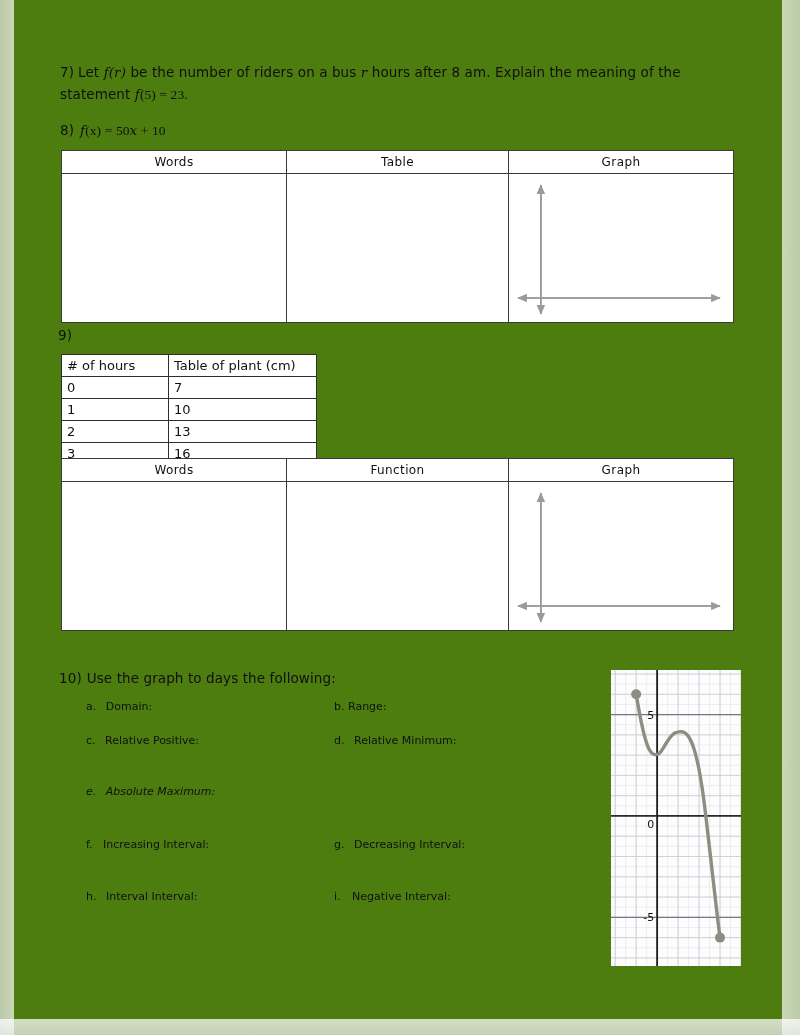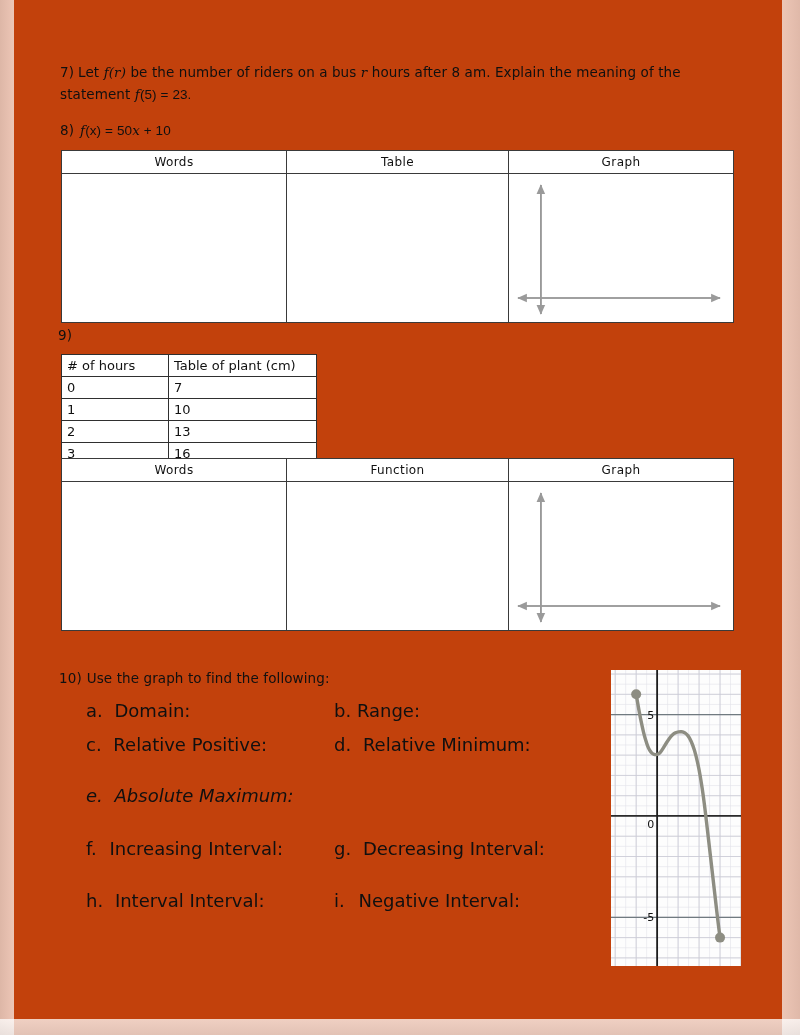--- a/index.html
+++ b/index.html
@@ -13,21 +13,21 @@
     position: relative;
     font-family: "DejaVu Sans", sans-serif;
     color: #101010;
     overflow: hidden;
   }
   .page {
     position: absolute;
     left: 0; top: 0;
     width: 800px;
     height: 1035px;
-    background: #c2410c;
+    background: #4d7c0f;
   }
   
   .scan-edge-left {
     position: absolute; left: 0; top: 0; width: 14px; height: 1035px;
     background: linear-gradient(to right, #e9e9e9, #ffffff);
     opacity: .7;
   }
   .scan-edge-right {
     position: absolute; right: 0; top: 0; width: 18px; height: 1035px;
     background: linear-gradient(to left, #ececec, #ffffff);
@@ -46,21 +46,21 @@
     letter-spacing: .1px;
     color: #101010;
     line-height: 1.55;
   }
   .math {
     font-family: "DejaVu Serif", serif;
     font-style: italic;
     font-size: 13.5px;
   }
   .math-up {
-    font-family: Liberation Sans, sans-serif;
+    font-family: Liberation Serif, serif;
     font-style: normal;
     font-size: 13.5px;
   }
 
   
   .wtable {
     position: absolute;
     border-collapse: collapse;
     table-layout: fixed;
     background: #fff;
@@ -94,21 +94,21 @@
     padding: 1px 5px;
     height: 19px;
     color: #111;
     font-family: "DejaVu Sans", sans-serif;
   }
 
   
   .axes { position: absolute; left: 0; top: 0; width: 100%; height: 100%; }
 
   
-  .item { position: absolute; font-size: 18px; white-space: nowrap; }
+  .item { position: absolute; font-size: 11px; white-space: nowrap; }
 
   
   .figure {
     position: absolute;
     background: #fdfdfd;
     overflow: hidden;
   }
 </style>
 </head>
 <body>
@@ -219,21 +219,21 @@
           <line x1="32" y1="11" x2="32" y2="140" stroke="#9a9a9a" stroke-width="1.6" marker-end="url(#ah2)"></line>
           <line x1="212" y1="124" x2="9" y2="124" stroke="#9a9a9a" stroke-width="1.6" marker-end="url(#ah2)"></line>
           <line x1="9" y1="124" x2="212" y2="124" stroke="#9a9a9a" stroke-width="1.6" marker-end="url(#ah2)"></line>
         </svg>
       </td>
     </tr>
   </tbody>
     </table>
 
   <div class="q-text" style="left:59px; top:668px;">
-    <span>10)</span><span style="margin-left:5px;">Use the graph to find the following:</span>
+    <span>10)</span><span style="margin-left:5px;">Use the graph to days the following:</span>
   </div>
 
   <div class="item" style="left:86px; top:700px;">
     <span>a.</span>
     <span style="margin-left:6px;">Domain:</span>
   </div>
   <div class="item" style="left:334px; top:700px;">
     <span>b.</span>
     <span style="margin-left:0;">Range:</span>
   </div>

